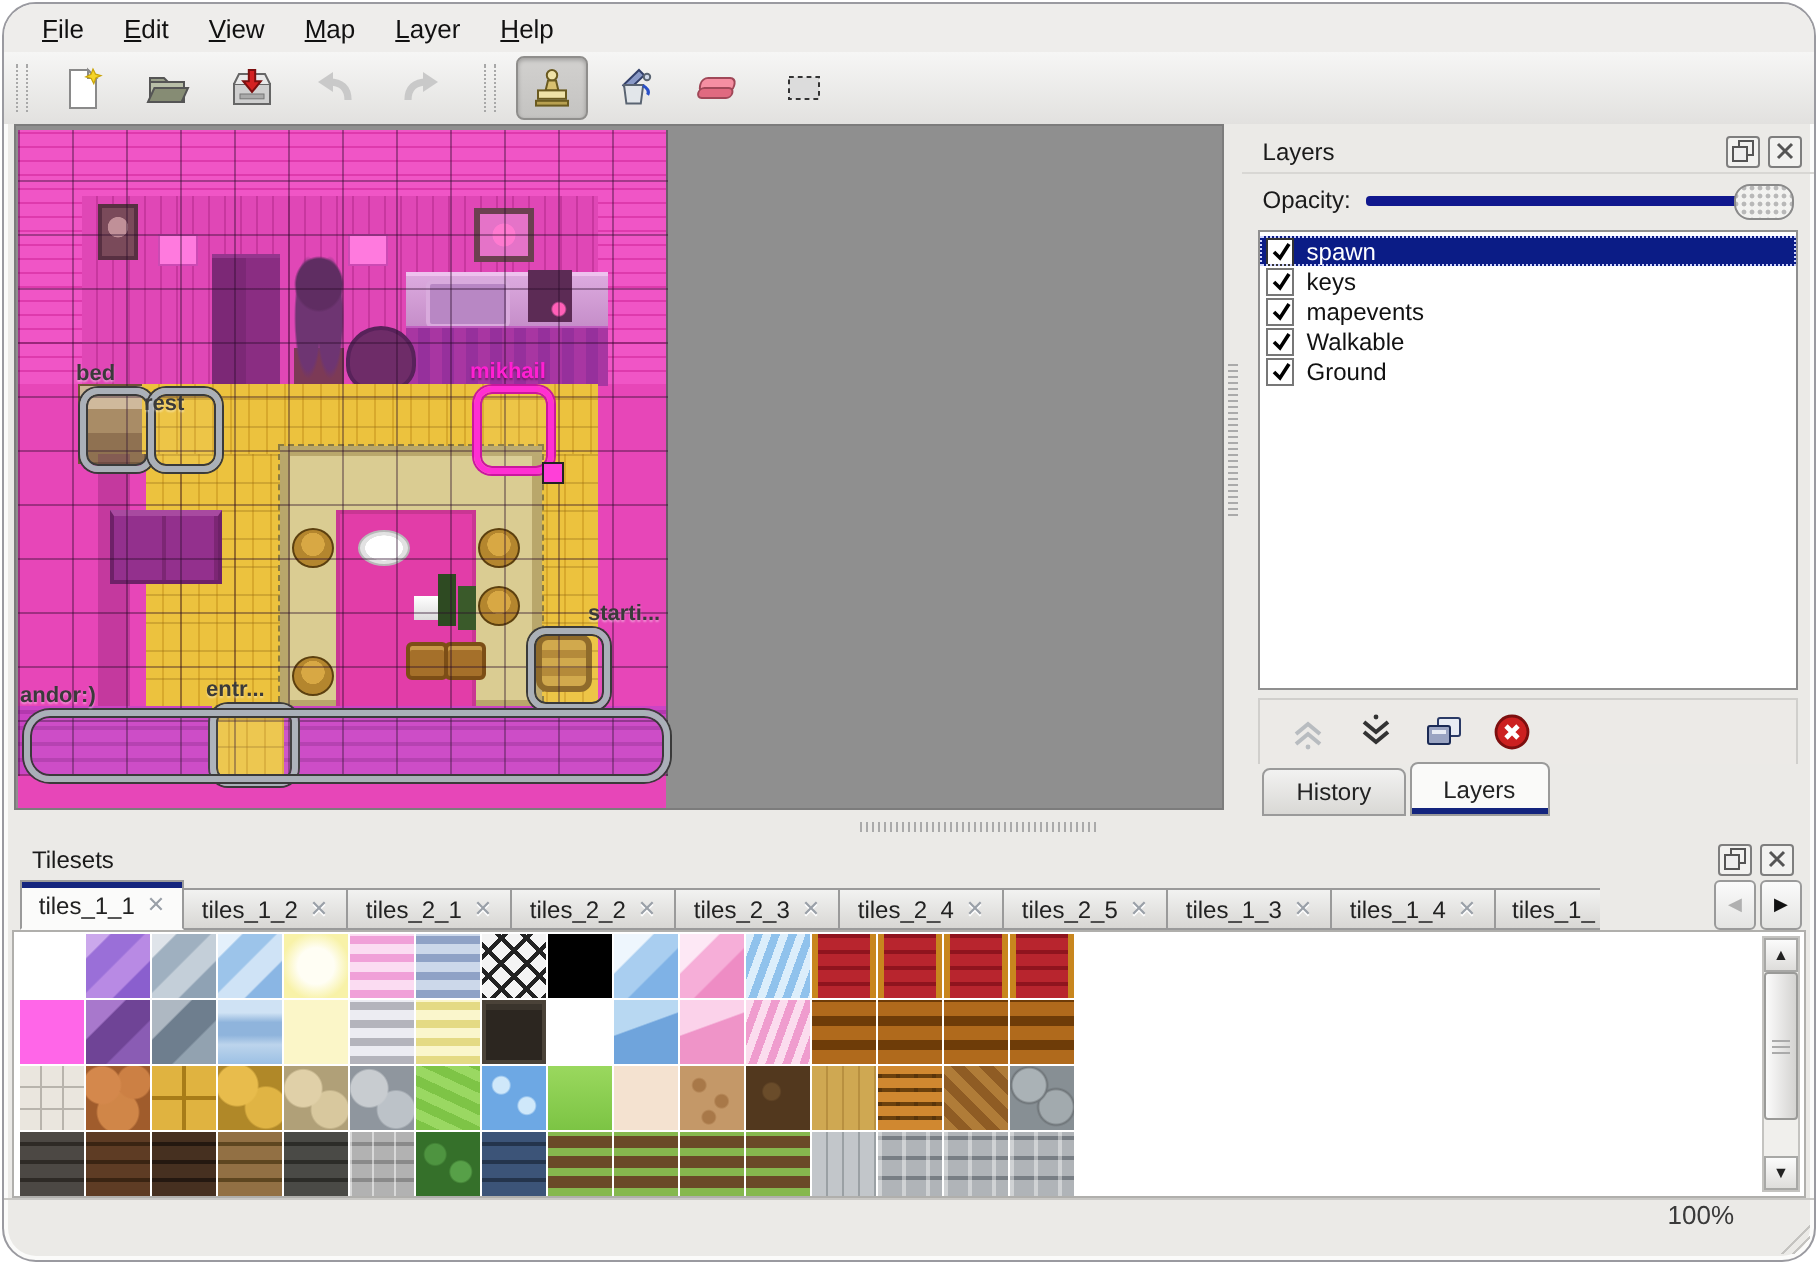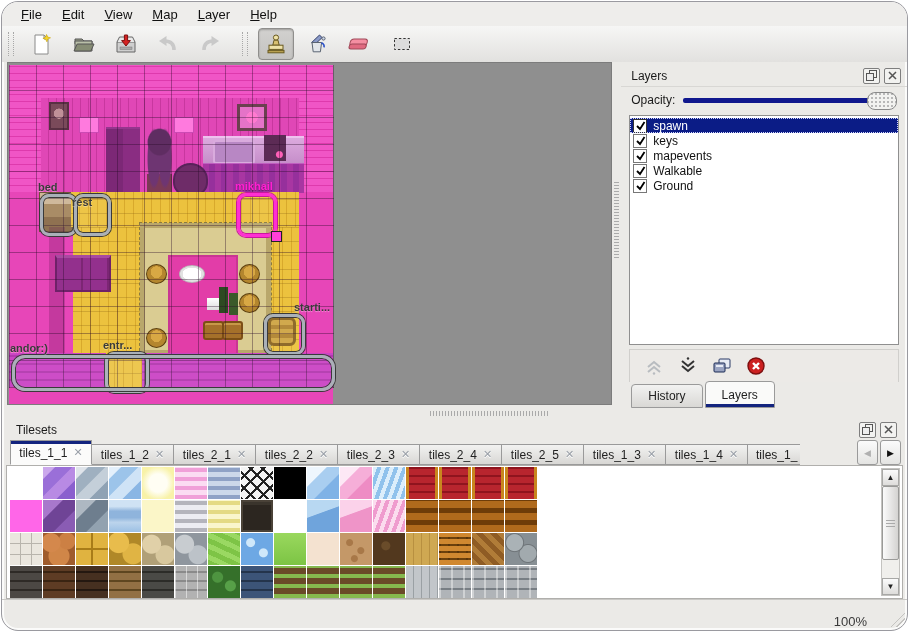--- a/index.html
+++ b/index.html
@@ -140,21 +140,21 @@
   .t-gray_planks{background:repeating-linear-gradient(90deg,#c2c6ca 0 7px,#9aa0a4 7px 8px)}
   .t-gray_brick2{background-image:repeating-linear-gradient(90deg,rgba(255,255,255,.4) 0 2px,transparent 2px 12px),repeating-linear-gradient(0deg,#b0b4b8 0 8px,#787e84 8px 10px)}
   
   .vscroll{position:absolute;right:2px;top:2px;bottom:2px;width:17px;background:#f0efec;border:1px solid #c4c3c0;}
   .vs-btn{position:absolute;left:0;width:15px;height:15px;background:linear-gradient(#fbfbfb,#dedddb);border:1px solid #a8a8a6;display:flex;align-items:center;justify-content:center;font-size:8px;color:#222;}
   .vs-up{top:0;}
   .vs-down{bottom:0;}
   .vs-thumb{position:absolute;left:0;top:17px;width:15px;height:72px;background:linear-gradient(90deg,#fbfbfb,#d4d3d1);border:1px solid #9a9a98;border-radius:2px;}
   .vs-thumb:after{content:"";position:absolute;left:3px;right:3px;top:32px;height:8px;background:repeating-linear-gradient(0deg,#aaa 0 1px,transparent 1px 3px);}
   
-  .statusbar{position:relative;height:29px;border-top:1px solid #c9c8c5;display:flex;align-items:flex-end;justify-content:flex-end;padding-right:40px;font-size:13px;color:#3a3a3a;}
+  .statusbar{position:relative;height:29px;border-top:1px solid #c9c8c5;display:flex;align-items:flex-start;justify-content:flex-end;padding-right:40px;font-size:13px;color:#3a3a3a;}
   .resize-grip{position:absolute;right:2px;bottom:2px;width:18px;height:18px;background:repeating-linear-gradient(135deg,transparent 0 3px,#c4c3c0 3px 4px);clip-path:polygon(100% 0,100% 100%,0 100%);}
 </style>
 </head>
 <body>
 
 <div class="window">
 
   <div class="menubar" id="menubar">
       <div class="menu-item"><u>F</u>ile</div>
       <div class="menu-item"><u>E</u>dit</div>

